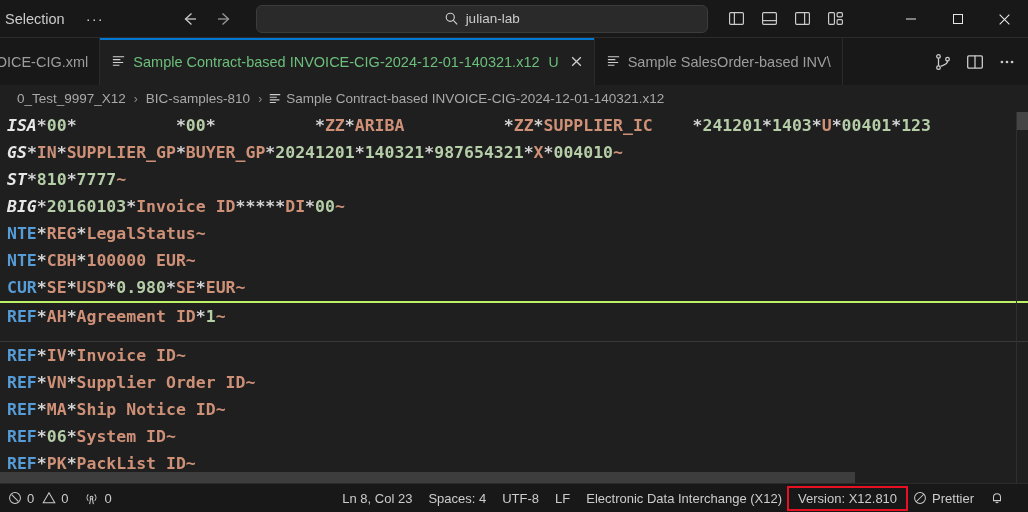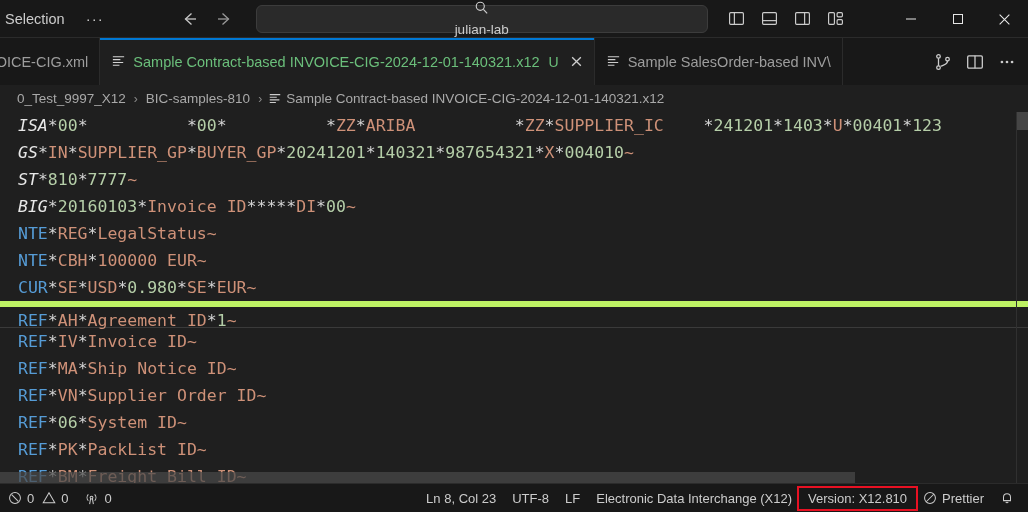--- a/index.html
+++ b/index.html
@@ -30,21 +30,20 @@
   .nav-arrow.back { color: #c8c8c8; }
 
   .searchbox {
     margin-left: 22px;
     width: 452px; height: 28px;
     background: #2a2a2a;
     border: 1px solid #3c3c3c;
     border-radius: 6px;
     display: flex; align-items: center; justify-content: center;
     gap: 7px;
-    flex-direction: column;
   }
   .searchbox .s-icon { color: #cfcfcf; display: flex; }
   .search-text { color: #cccccc; font-size: 13.5px; }
 
   .layout-icons { display: flex; align-items: center; gap: 16px; margin-left: 20px; }
   .layout-icons .li { width: 17px; height: 17px; color: #cccccc; display: flex; }
 
   .win-controls { position: absolute; right: 0; top: 0; height: 38px; display: flex; }
   .wc { width: 47px; height: 38px; display: flex; align-items: center; justify-content: center; color: #e6e6e6; }
   .wc svg { display: block; }
@@ -97,27 +96,28 @@
   
   .editor {
     position: absolute; top: 112px; left: 0; width: 1028px; height: 371px;
     background: #1f1f1f;
     overflow: hidden;
     font-family: "DejaVu Sans Mono", "Liberation Mono", monospace;
     font-size: 16.5px;
     line-height: 27px;
   }
   .code-line {
-    height: 27px; white-space: pre; padding-left: 18px;
+    height: 27px; white-space: pre; padding-left: 7px;
     position: relative;
+    font-weight: bold;
   }
   .code-line.current {
-    border-top: 6px solid #bef264;
+    border-top: 2px solid #bef264;
     border-bottom: 1px solid #3a3a3a;
-    height: 27px;
+    height: 41px;
   }
   .seg-mand { color: #e8e8e8; font-style: italic; }
   .seg-opt  { color: #569cd6; margin-top: 20px; }
   .sep      { color: #d4d4d4; }
   .val-num  { color: #b5cea8; }
   .val-str  { color: #ce9178; }
   .term     { color: #ce9178; }
 
   .hscroll {
     position: absolute; left: 0; bottom: 0; width: 855px; height: 11px;
@@ -138,21 +138,21 @@
     background: #181818;
     display: flex; align-items: center;
     font-size: 13px; color: #cccccc;
     border-top: 1px solid #2b2b2b;
   }
   .sb-left { display: flex; align-items: center; }
   .sb-item {
     display: flex; align-items: center; gap: 5px;
     padding: 0 8px; height: 29px; white-space: nowrap;
   }
-  .sb-right { margin-left: auto; display: flex; align-items: center; padding-right: 6px; }
+  .sb-right { margin-left: auto; display: flex; align-items: center; padding-right: 16px; }
   .sb-icon { display: flex; align-items: center; color: #cccccc; }
   .sb-highlight { position: relative; }
   .redbox {
     position: absolute; left: -3px; top: 2px; right: -3px; bottom: 2px;
     border: 2px solid #e81123; pointer-events: none;
   }
 </style>
 </head>
 <body>
 
@@ -309,22 +309,22 @@
   <div id="code-lines">
       <div class="code-line"><span class="seg-mand">ISA</span><span class="sep">*</span><span class="val-num">00</span><span class="sep">*</span><span class="val-str">          </span><span class="sep">*</span><span class="val-num">00</span><span class="sep">*</span><span class="val-str">          </span><span class="sep">*</span><span class="val-str">ZZ</span><span class="sep">*</span><span class="val-str">ARIBA          </span><span class="sep">*</span><span class="val-str">ZZ</span><span class="sep">*</span><span class="val-str">SUPPLIER_IC    </span><span class="sep">*</span><span class="val-num">241201</span><span class="sep">*</span><span class="val-num">1403</span><span class="sep">*</span><span class="val-str">U</span><span class="sep">*</span><span class="val-num">00401</span><span class="sep">*</span><span class="val-num">123</span></div>
       <div class="code-line"><span class="seg-mand">GS</span><span class="sep">*</span><span class="val-str">IN</span><span class="sep">*</span><span class="val-str">SUPPLIER_GP</span><span class="sep">*</span><span class="val-str">BUYER_GP</span><span class="sep">*</span><span class="val-num">20241201</span><span class="sep">*</span><span class="val-num">140321</span><span class="sep">*</span><span class="val-num">987654321</span><span class="sep">*</span><span class="val-str">X</span><span class="sep">*</span><span class="val-num">004010</span><span class="term">~</span></div>
       <div class="code-line"><span class="seg-mand">ST</span><span class="sep">*</span><span class="val-num">810</span><span class="sep">*</span><span class="val-num">7777</span><span class="term">~</span></div>
       <div class="code-line"><span class="seg-mand">BIG</span><span class="sep">*</span><span class="val-num">20160103</span><span class="sep">*</span><span class="val-str">Invoice ID</span><span class="sep">*</span><span class="sep">*</span><span class="sep">*</span><span class="sep">*</span><span class="sep">*</span><span class="val-str">DI</span><span class="sep">*</span><span class="val-num">00</span><span class="term">~</span></div>
       <div class="code-line"><span class="seg-opt">NTE</span><span class="sep">*</span><span class="val-str">REG</span><span class="sep">*</span><span class="val-str">LegalStatus</span><span class="term">~</span></div>
       <div class="code-line"><span class="seg-opt">NTE</span><span class="sep">*</span><span class="val-str">CBH</span><span class="sep">*</span><span class="val-str">100000 EUR</span><span class="term">~</span></div>
       <div class="code-line"><span class="seg-opt">CUR</span><span class="sep">*</span><span class="val-str">SE</span><span class="sep">*</span><span class="val-str">USD</span><span class="sep">*</span><span class="val-num">0.980</span><span class="sep">*</span><span class="val-str">SE</span><span class="sep">*</span><span class="val-str">EUR</span><span class="term">~</span></div>
       <div class="code-line current"><span class="seg-opt">REF</span><span class="sep">*</span><span class="val-str">AH</span><span class="sep">*</span><span class="val-str">Agreement ID</span><span class="sep">*</span><span class="val-num">1</span><span class="term">~</span></div>
       <div class="code-line"><span class="seg-opt">REF</span><span class="sep">*</span><span class="val-str">IV</span><span class="sep">*</span><span class="val-str">Invoice ID</span><span class="term">~</span></div>
+      <div class="code-line"><span class="seg-opt">REF</span><span class="sep">*</span><span class="val-str">VN</span><span class="sep">*</span><span class="val-str">Supplier Order ID</span><span class="term">~</span></div>
       <div class="code-line"><span class="seg-opt">REF</span><span class="sep">*</span><span class="val-str">MA</span><span class="sep">*</span><span class="val-str">Ship Notice ID</span><span class="term">~</span></div>
-      <div class="code-line"><span class="seg-opt">REF</span><span class="sep">*</span><span class="val-str">VN</span><span class="sep">*</span><span class="val-str">Supplier Order ID</span><span class="term">~</span></div>
       <div class="code-line"><span class="seg-opt">REF</span><span class="sep">*</span><span class="val-num">06</span><span class="sep">*</span><span class="val-str">System ID</span><span class="term">~</span></div>
       <div class="code-line"><span class="seg-opt">REF</span><span class="sep">*</span><span class="val-str">PK</span><span class="sep">*</span><span class="val-str">PackList ID</span><span class="term">~</span></div>
       <div class="code-line"><span class="seg-opt">REF</span><span class="sep">*</span><span class="val-str">BM</span><span class="sep">*</span><span class="val-str">Freight Bill ID</span><span class="term">~</span></div>
     </div>
   <div class="edge-line"></div>
   <div class="vscroll"></div>
   <div class="hscroll"></div>
 </div>
 
 <div class="statusbar">
@@ -352,20 +352,21 @@
             <path d="M11.4 3.6 A5 5 0 0 1 11.4 10.4"></path>
           <path d="M7 8.4 L6 14 M9 8.4 L10 14"></path>
         </svg>
       </span>
       <span>0</span>
     </span>
   </div>
 
   <div class="sb-right">
     <span class="sb-item">Ln 8, Col 23</span>
+    <span class="sb-item">Spaces: 4</span>
     <span class="sb-item">UTF-8</span>
     <span class="sb-item">LF</span>
     <span class="sb-item">Electronic Data Interchange (X12)</span>
     <span class="sb-item sb-highlight">
       <span>Version: X12.810</span>
       <span class="redbox"></span>
     </span>
     <span class="sb-item">
       <span class="sb-icon">
         <svg width="14" height="14" viewBox="0 0 16 16" fill="none" stroke="currentColor" stroke-width="1.15">

